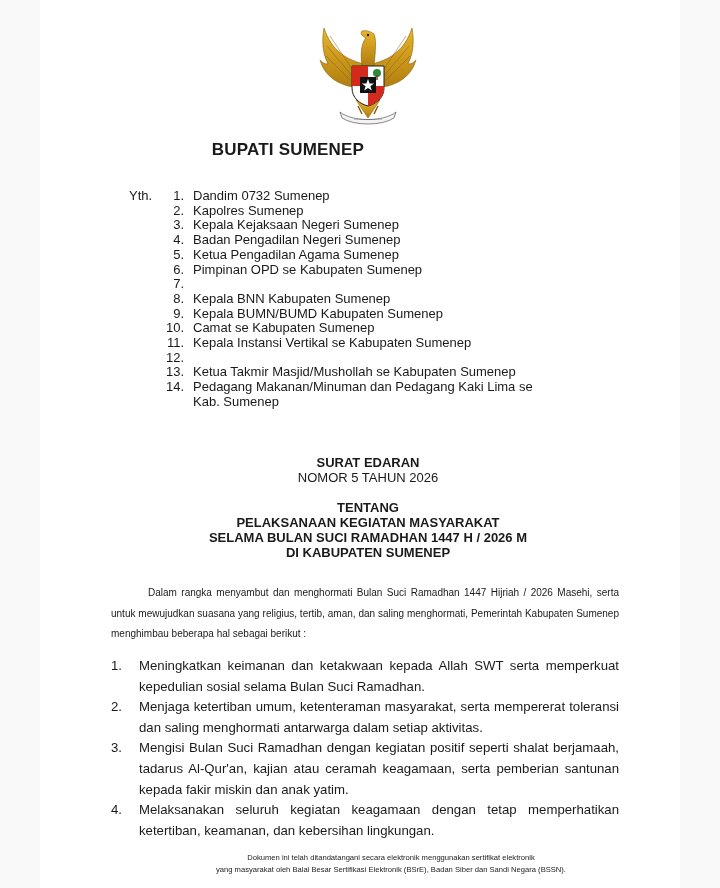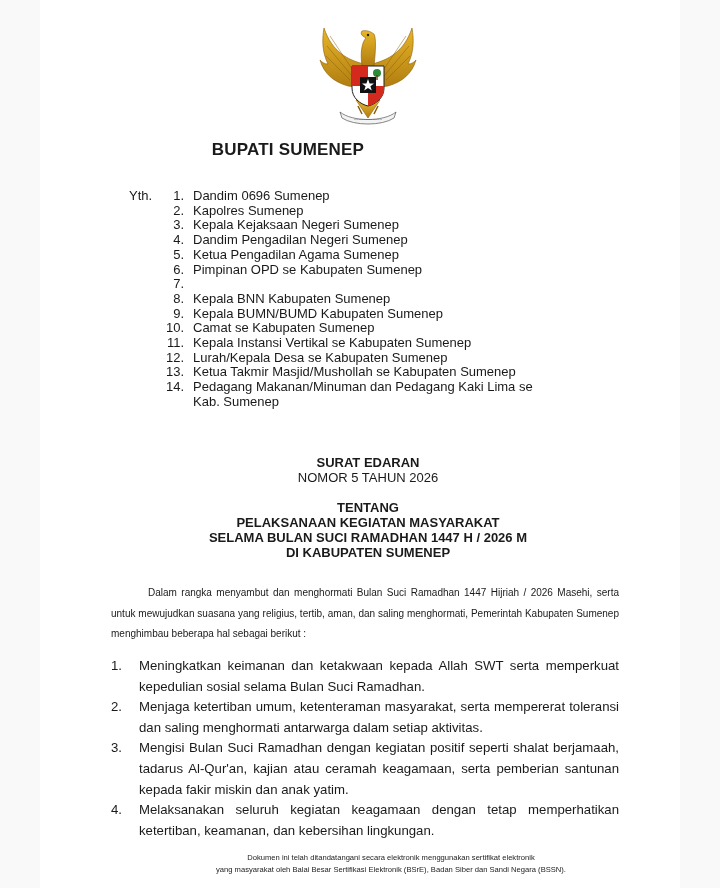--- a/index.html
+++ b/index.html
@@ -75,36 +75,36 @@
   <path d="M22 90 C34 100 66 100 78 90 L76 96 C64 104 36 104 24 96 Z" fill="#f3f3f3" stroke="#555" stroke-width="0.7"></path>
   <text x="50" y="99" text-anchor="middle" font-size="4" fill="#222" font-family="Liberation Sans, sans-serif">~~~~~~~~~~~~</text>
 </svg>
 
 <div class="office-title">BUPATI SUMENEP</div>
 
 <div class="recipients">
   <div class="row">
       <span class="yth">Yth.</span>
       <span class="num">1.</span>
-      <span class="txt">Dandim 0696 Sumenep</span>
+      <span class="txt">Dandim 0732 Sumenep</span>
     </div>
   <div class="row">
       <span class="yth"></span>
       <span class="num">2.</span>
       <span class="txt">Kapolres Sumenep</span>
     </div>
   <div class="row">
       <span class="yth"></span>
       <span class="num">3.</span>
       <span class="txt">Kepala Kejaksaan Negeri Sumenep</span>
     </div>
   <div class="row">
       <span class="yth"></span>
       <span class="num">4.</span>
-      <span class="txt">Dandim Pengadilan Negeri Sumenep</span>
+      <span class="txt">Badan Pengadilan Negeri Sumenep</span>
     </div>
   <div class="row">
       <span class="yth"></span>
       <span class="num">5.</span>
       <span class="txt">Ketua Pengadilan Agama Sumenep</span>
     </div>
   <div class="row">
       <span class="yth"></span>
       <span class="num">6.</span>
       <span class="txt">Pimpinan OPD se Kabupaten Sumenep</span>
@@ -129,21 +129,20 @@
       <span class="txt">Camat se Kabupaten Sumenep</span>
     </div>
   <div class="row">
       <span class="yth"></span>
       <span class="num">11.</span>
       <span class="txt">Kepala Instansi Vertikal se Kabupaten Sumenep</span>
     </div>
   <div class="row">
       <span class="yth"></span>
       <span class="num">12.</span>
-      <span class="txt">Lurah/Kepala Desa se Kabupaten Sumenep</span>
     </div>
   <div class="row">
       <span class="yth"></span>
       <span class="num">13.</span>
       <span class="txt">Ketua Takmir Masjid/Mushollah se Kabupaten Sumenep</span>
     </div>
   <div class="row">
       <span class="yth"></span>
       <span class="num">14.</span>
       <span class="txt" style="width:370px">Pedagang Makanan/Minuman dan Pedagang Kaki Lima se Kab. Sumenep</span>

